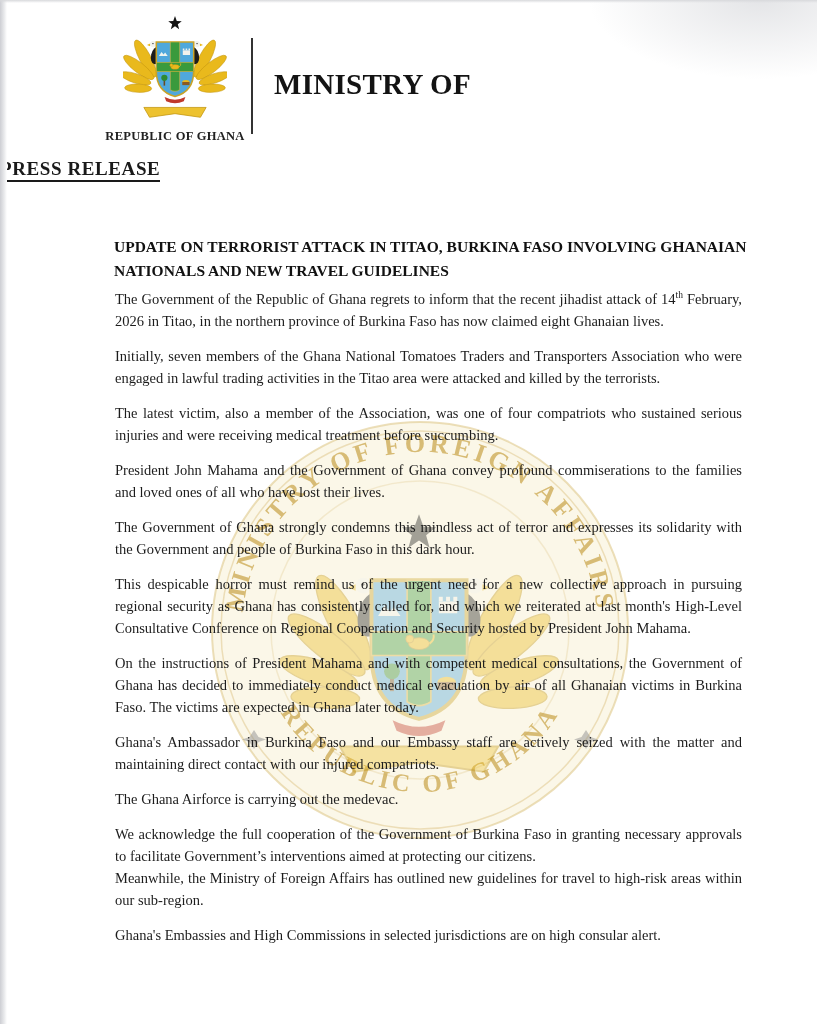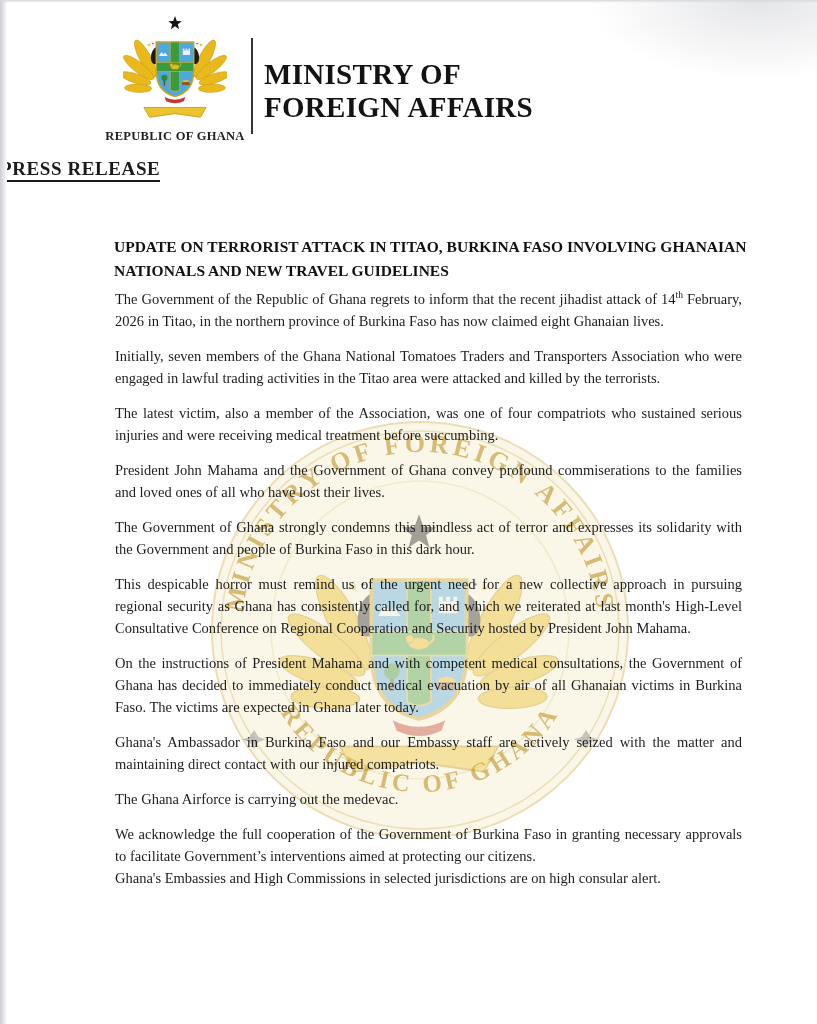--- a/index.html
+++ b/index.html
@@ -14,21 +14,21 @@
   .photo-edge-top{position:absolute;left:0;top:0;width:100%;height:3px;z-index:4;
     background:linear-gradient(to bottom,#d8d9dc,rgba(255,255,255,0));}
   .photo-shadow-tr{position:absolute;right:0;top:0;width:230px;height:80px;z-index:3;
     background:radial-gradient(ellipse at 75% 0%,rgba(188,190,196,0.40),rgba(255,255,255,0) 70%);}
   
   .seal-block{position:absolute;left:100px;top:14px;width:150px;text-align:center;z-index:2;}
   .coa{width:104px;height:109px;display:inline-block;}
   .seal-caption{font-size:12.5px;font-weight:bold;letter-spacing:0.3px;color:#222;
     white-space:nowrap;margin-top:2px;}
   .vline{position:absolute;left:251px;top:38px;width:2px;height:96px;background:#333;z-index:2;}
-  .ministry{position:absolute;left:264px;top:58px;margin:0;z-index:2;
+  .ministry{position:absolute;left:264px;top:58px;margin:10px;z-index:2;
     font-size:29px;line-height:1.15;font-weight:bold;letter-spacing:0.3px;color:#131313;}
   .ministry span{display:block;}
   
   .press-release{position:absolute;left:0;top:158px;width:100%;z-index:2;}
   .press-release .pr-text{font-size:19px;font-weight:bold;letter-spacing:0.6px;color:#1a1a1a;
     border-bottom:2.5px solid #1a1a1a;padding-bottom:1px;}
   .headline{position:absolute;left:105px;top:226px;width:637px;margin:9px;z-index:2;
     text-align:left;font-size:15.5px;font-weight:bold;line-height:1.55;color:#111;}
   .headline span{display:block;}
   
@@ -125,21 +125,20 @@
 
   <div class="seal-block">
     <svg class="coa" viewBox="0 0 200 210">
       <use href="#coa-art"></use>
     </svg>
     <div class="seal-caption">REPUBLIC OF GHANA</div>
   </div>
   <div class="vline"></div>
   <h1 class="ministry">
     <span>MINISTRY OF</span>
-    <span>FOREIGN AFFAIRS</span>
   </h1>
 
   <div class="press-release">
     <span class="pr-text">PRESS RELEASE</span>
   </div>
 
   <h2 class="headline">
     <span>UPDATE ON TERRORIST ATTACK IN TITAO, BURKINA FASO INVOLVING GHANAIAN</span>
     <span>NATIONALS AND NEW TRAVEL GUIDELINES</span>
   </h2>
@@ -148,20 +147,21 @@
     <p><span>The Government of the Republic of Ghana regrets to inform that the recent jihadist attack of 14</span><sup class="ord">th</sup><span> February, 2026 in Titao, in the northern province of Burkina Faso has now claimed eight Ghanaian lives.</span></p>
     <p>Initially, seven members of the Ghana National Tomatoes Traders and Transporters Association who were engaged in lawful trading activities in the Titao area were attacked and killed by the terrorists.</p>
     <p>The latest victim, also a member of the Association, was one of four compatriots who sustained serious injuries and were receiving medical treatment before succumbing.</p>
     <p>President John Mahama and the Government of Ghana convey profound commiserations to the families and loved ones of all who have lost their lives.</p>
     <p>The Government of Ghana strongly condemns this mindless act of terror and expresses its solidarity with the Government and people of Burkina Faso in this dark hour.</p>
     <p>This despicable horror must remind us of the urgent need for a new collective approach in pursuing regional security as Ghana has consistently called for, and which we reiterated at last month's High-Level Consultative Conference on Regional Cooperation and Security hosted by President John Mahama.</p>
     <p>On the instructions of President Mahama and with competent medical consultations, the Government of Ghana has decided to immediately conduct medical evacuation by air of all Ghanaian victims in Burkina Faso. The victims are expected in Ghana later today.</p>
     <p>Ghana's Ambassador in Burkina Faso and our Embassy staff are actively seized with the matter and maintaining direct contact with our injured compatriots.</p>
     <p>The Ghana Airforce is carrying out the medevac.</p>
     <p class="no-gap">We acknowledge the full cooperation of the Government of Burkina Faso in granting necessary approvals to facilitate Government’s interventions aimed at protecting our citizens.</p>
+    <p>Meanwhile, the Ministry of Foreign Affairs has outlined new guidelines for travel to high-risk areas within our sub-region.</p>
     <p>Ghana's Embassies and High Commissions in selected jurisdictions are on high consular alert.</p>
   </main>
 
   <div class="photo-edge-left"></div>
   <div class="photo-edge-top"></div>
   <div class="photo-shadow-tr"></div>
 
 </div>
 
 </body></html>

